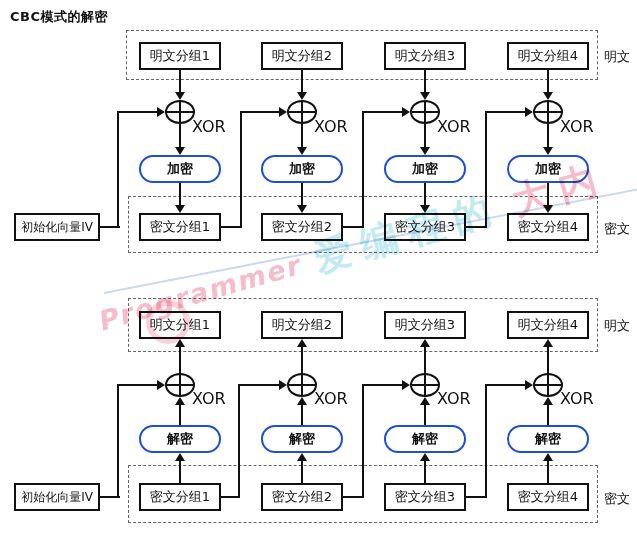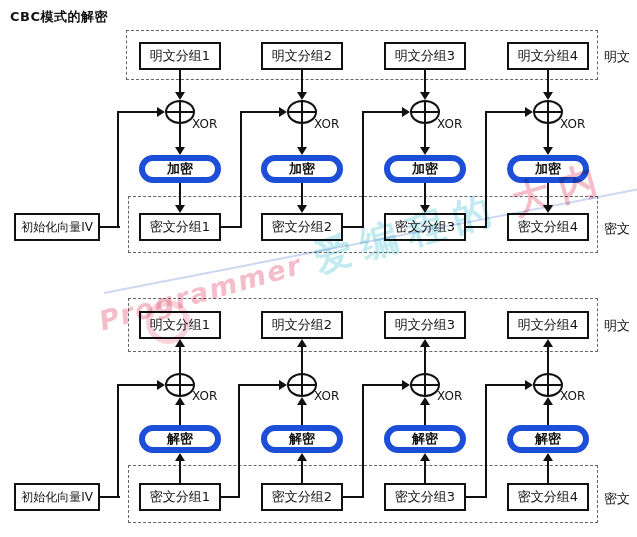--- a/index.html
+++ b/index.html
@@ -2,29 +2,29 @@
 <html><head>
 <meta charset="utf-8">
 <style>
   html,body{margin:0;padding:0;background:#fff;}
   #stage{position:relative;width:637px;height:537px;background:#fff;overflow:hidden;
          font-family:"DejaVu Sans","Liberation Sans",sans-serif;color:#111;}
   .title{position:absolute;font-size:13px;font-weight:bold;letter-spacing:.5px;z-index:3;}
   .box{position:absolute;width:82px;height:28px;border:2px solid #111;background:#fff;
        box-sizing:border-box;display:flex;align-items:center;justify-content:center;
        font-size:13px;z-index:3;white-space:nowrap;}
-  .oval{position:absolute;width:82px;height:28px;border:6px solid #1d4ed8;background:#fff;
+  .oval{position:absolute;width:82px;height:28px;border:2px solid #1d4ed8;background:#fff;
         box-sizing:border-box;display:flex;align-items:center;justify-content:center;
         font-size:13px;font-weight:bold;border-radius:14px;z-index:3;}
   .ivbox{width:86px;font-size:12px;}
   .xorc{position:absolute;width:30px;height:24px;border:2px solid #111;border-radius:50%;
         background:#fff;box-sizing:border-box;z-index:3;}
   .xorc::before{content:"";position:absolute;left:-1px;right:-1px;top:50%;margin-top:-1px;height:2px;background:#111;}
   .xorc::after{content:"";position:absolute;top:-1px;bottom:-1px;left:50%;margin-left:-1px;width:2px;background:#111;}
-  .xol{position:absolute;font-size:12px;z-index:3;}
+  .xol{position:absolute;font-size:16px;z-index:3;}
   .side{position:absolute;font-size:13px;z-index:3;text-align:center;}
   .vl{position:absolute;width:2px;background:#111;z-index:2;}
   .hl{position:absolute;height:2px;background:#111;z-index:2;}
   .ad{position:absolute;width:0;height:0;border-left:5px solid transparent;
       border-right:5px solid transparent;border-top:8px solid #111;z-index:2;}
   .au{position:absolute;width:0;height:0;border-left:5px solid transparent;
       border-right:5px solid transparent;border-bottom:8px solid #111;z-index:2;}
   .ar{position:absolute;width:0;height:0;border-top:5px solid transparent;
       border-bottom:5px solid transparent;border-left:8px solid #111;z-index:2;}
   .dash{position:absolute;border:1px dashed #666;box-sizing:border-box;z-index:1;}

